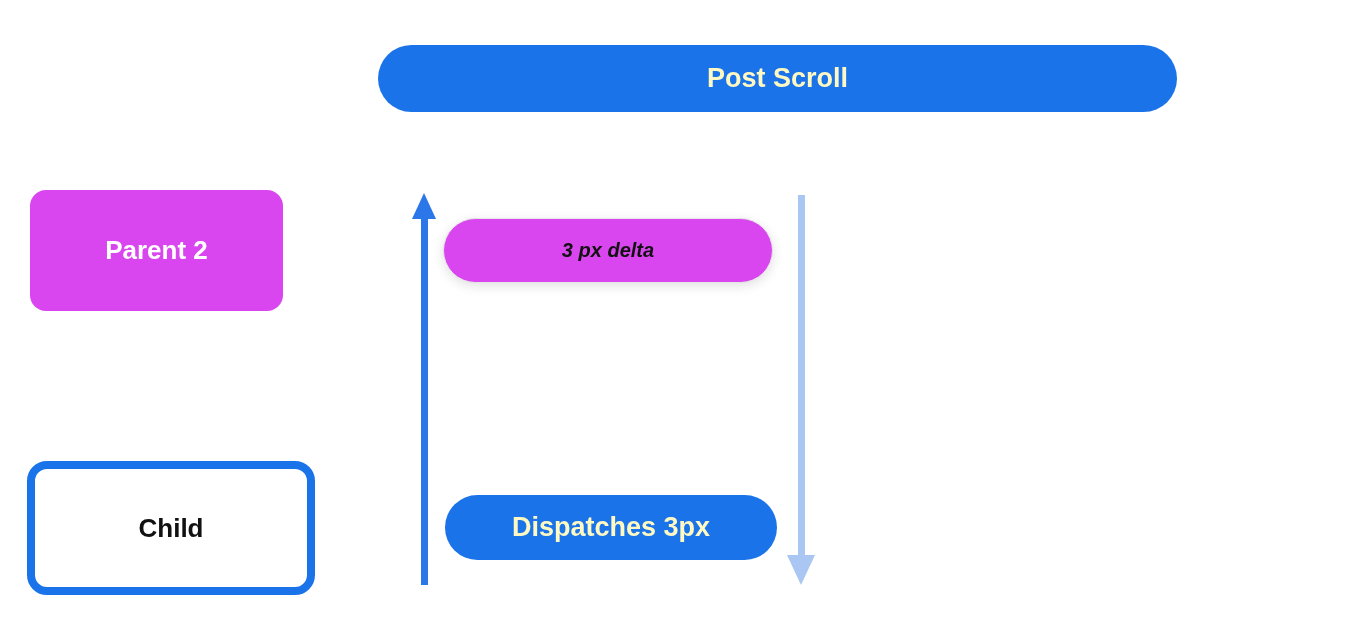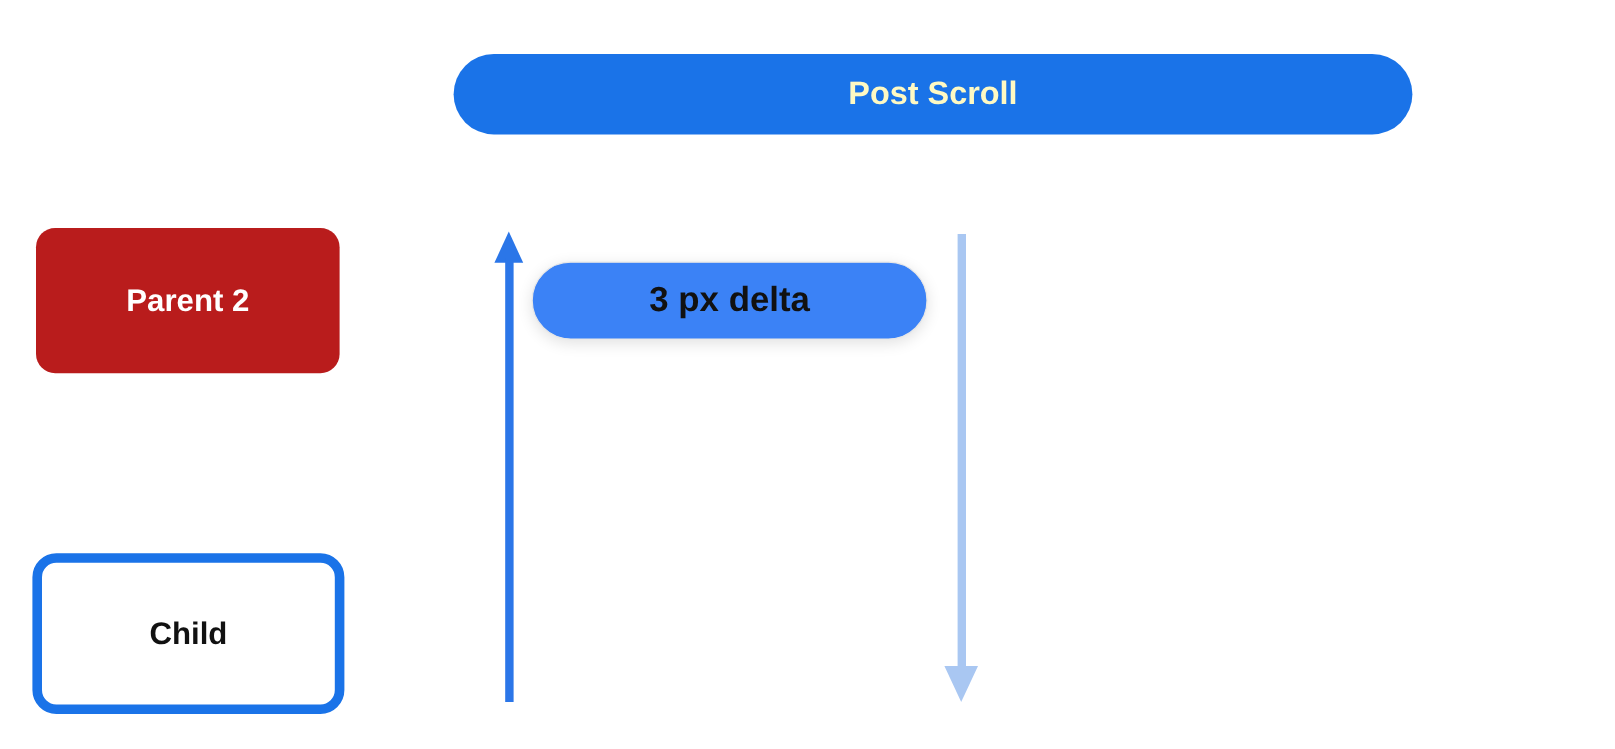--- a/index.html
+++ b/index.html
@@ -27,53 +27,54 @@
     font-weight: 700;
   }
   .pill-header {
     left: 378px; top: 45px;
     width: 799px; height: 67px;
     font-size: 27px;
   }
   .pill-delta {
     left: 443px; top: 218px;
     width: 330px; height: 65px;
-    background: #3b82f6;
+    background: #d946ef;
     border: 1px solid #e7e7e7;
     box-shadow: 0 3px 12px rgba(0,0,0,0.12);
     color: #111111;
     font-weight: 600;
-    font-size: 29px;
+    font-size: 20px;
+    font-style: italic;
   }
   .pill-dispatch {
     left: 445px; top: 495px;
     width: 332px; height: 65px;
     font-size: 27px;
   }
 
   
   .box {
     position: absolute;
     display: flex;
     align-items: center;
     justify-content: center;
     box-sizing: border-box;
     font-size: 26px;
   }
   .box-filled {
-    background: #b91c1c;
+    background: #d946ef;
     color: #ffffff;
     font-weight: 700;
     border-radius: 16px;
   }
   .box-parent2 { left: 30px; top: 190px; width: 253px; height: 121px; }
   .box-parent1 { left: 30px; top: 327px; width: 253px; height: 121px; }
   .box-outlined {
     left: 27px; top: 461px;
-    width: 260px; height: 134px;
+    width: 288px; height: 134px;
     background: #ffffff;
     border: 8px solid #1a73e8;
     border-radius: 20px;
     color: #111111;
     font-weight: 600;
     align-items: center;
   }
 
   
   .arrow {
@@ -129,19 +130,22 @@
 
   <div class="arrow arrow-up">
     <div class="head"></div>
     <div class="shaft"></div>
   </div>
 
   <div class="pill pill-delta">
     <span>3 px delta</span>
   </div>
 
+  <div class="pill pill-blue pill-dispatch">
+    <span>Dispatches 3px</span>
+  </div>
 
   <div class="arrow arrow-down">
     <div class="shaft"></div>
     <div class="head"></div>
   </div>
 
 </div>
 
 </body></html>

